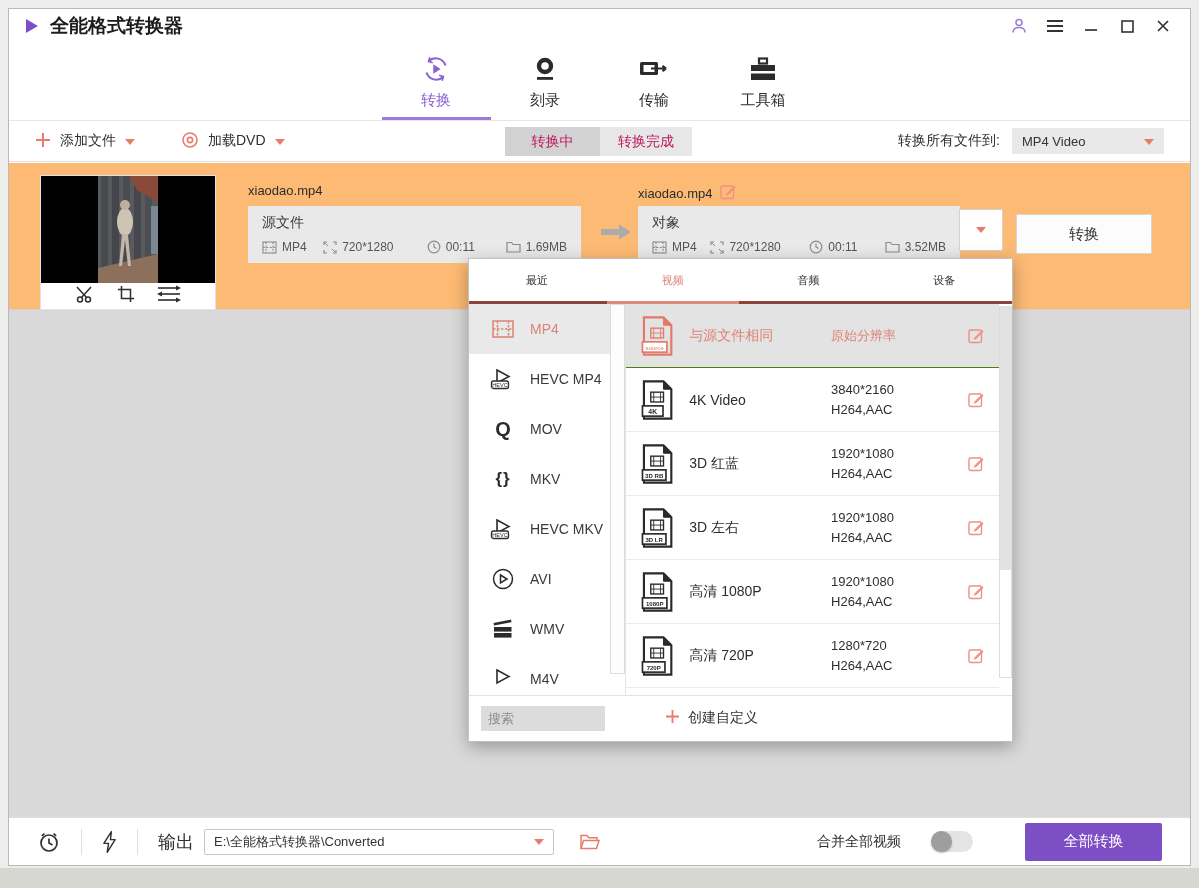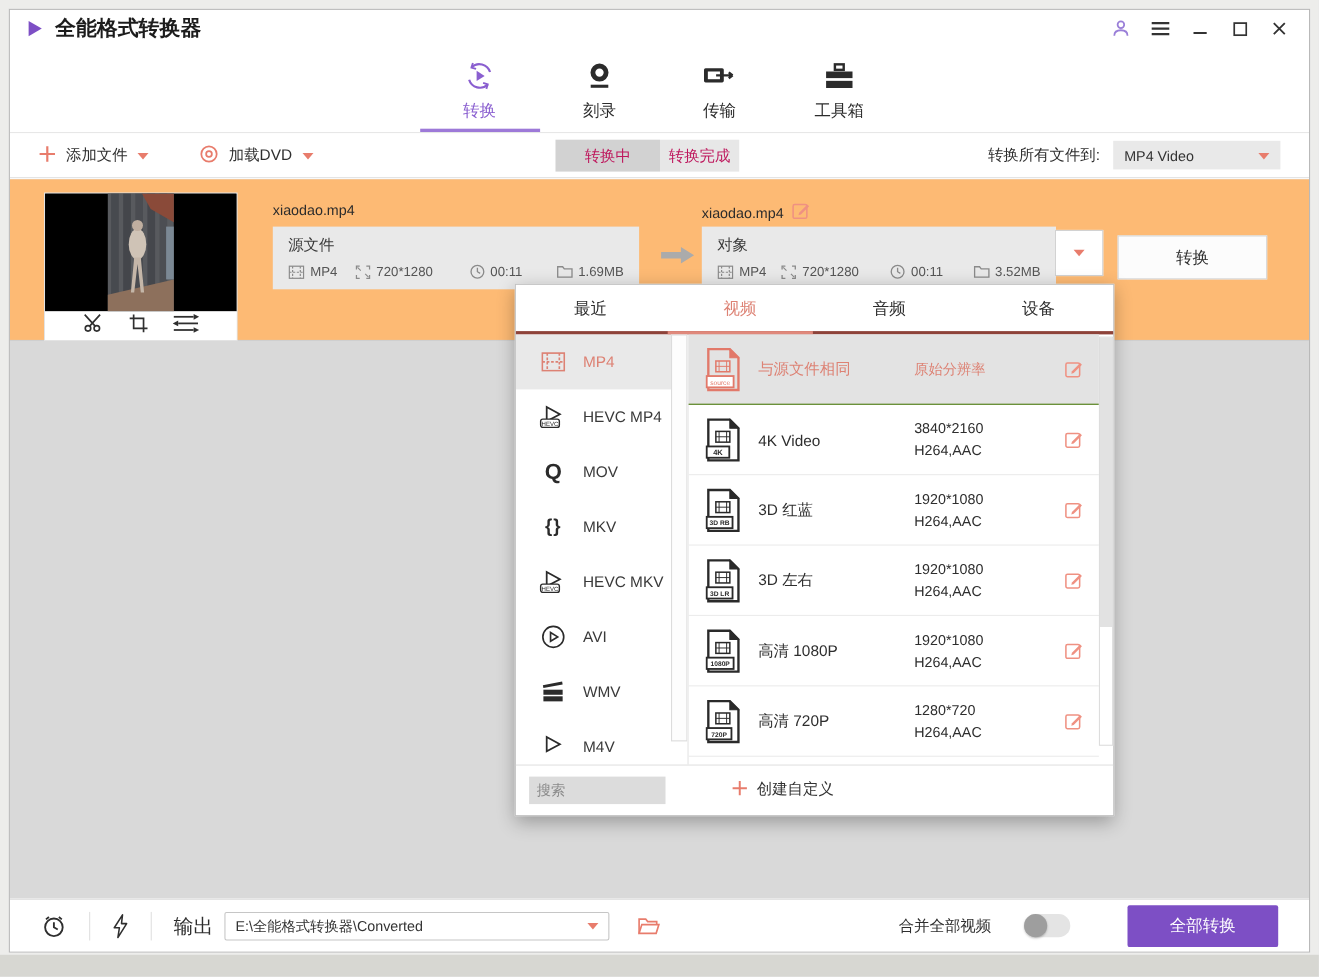--- a/index.html
+++ b/index.html
@@ -22,21 +22,21 @@
   .nav-tab.active { color:#8a5fd0; }
   .nav-tab.active::after { content:""; position:absolute; left:0; right:0; bottom:0; height:3px; background:#9d79d8; }
 
   
   .toolbar { height:41px; border-bottom:1px solid #e2e2e2; display:flex; align-items:center; padding:0 26px; position:relative; font-size:14px; }
   .tool-group { display:flex; align-items:center; gap:9px; margin-right:46px; }
   .caret { width:0; height:0; border:5px solid transparent; border-top:6px solid #e87c6c; margin-top:6px; }
   .seg-wrap { position:absolute; left:496px; top:6px; display:flex; }
   .seg { height:29px; display:flex; align-items:center; justify-content:center; font-size:14px; color:#be185d; }
   .seg.converting { width:95px; background:#d2d2d2; }
-  .seg.finished { width:72px; background:#e7e7e7; }
+  .seg.finished { width:92px; background:#e7e7e7; }
   .tool-right { margin-left:auto; display:flex; align-items:center; gap:12px; }
   .format-select { width:152px; height:26px; background:#e9e9e9; display:flex; align-items:center; padding:0 10px; font-size:13px; color:#333; }
   .format-select .caret { margin-left:auto; }
 
   
   .main { position:absolute; top:154px; bottom:48px; left:0; right:0; background:#d9d9d9; }
   .file-strip { position:relative; height:147px; background:#fdba74; border-bottom:1px solid #cfcfcf; }
   .thumb-card { position:absolute; left:32px; top:13px; width:174px; background:#fff; box-shadow:0 0 0 1px #e3e3e3; }
   .thumb-img { width:174px; height:107px; background:#000; display:block; }
   .thumb-tools { height:26px; display:flex; align-items:center; justify-content:center; gap:22px; background:#fff; }
@@ -45,21 +45,21 @@
   .info-title { font-size:14px; color:#3a3a3a; }
   .info-items { display:flex; align-items:center; margin-top:8px; font-size:12px; color:#555; }
   .info-item { display:flex; align-items:center; gap:5px; }
   .big-arrow { position:absolute; left:590px; top:58px; }
   .caret-btn { position:absolute; left:950px; top:46px; width:44px; height:42px; background:#fff; border:1px solid #d2d2d2; display:flex; align-items:center; justify-content:center; }
   .convert-btn { position:absolute; left:1007px; top:51px; width:136px; height:40px; background:#fcfcfc; border:1px solid #d6d6d6; font-size:15px; color:#2f2f2f; display:flex; align-items:center; justify-content:center; }
 
   
   .panel { position:absolute; left:459px; top:249px; width:545px; height:484px; background:#fff; border:1px solid #c2c2c2; box-shadow:0 5px 16px rgba(0,0,0,.3); z-index:5; }
   .panel-tabs { height:45px; border-bottom:3px solid #8e433a; display:flex; }
-  .ptab { flex:1; display:flex; align-items:center; justify-content:center; font-size:15px; color:#2e2e2e; position:relative; }
+  .ptab { flex:1; display:flex; align-items:center; justify-content:center; font-size:11px; color:#2e2e2e; position:relative; }
   .ptab.active { color:#dd8274; }
   .ptab.active::after { content:""; position:absolute; left:2px; right:2px; bottom:-3px; height:3px; background:#e0897c; }
   .panel-body { display:flex; height:391px; }
   .format-col { width:157px; border-right:1px solid #e4e4e4; position:relative; overflow:hidden; }
   .fmt-item { height:50px; display:flex; align-items:center; padding-left:20px; gap:13px; font-size:14px; color:#3a3a3a; }
   .fmt-item .fmt-ic { width:28px; display:flex; justify-content:center; color:#2b2b2b; }
   .fmt-item.active { background:#e9e9e9; color:#dd8274; }
   .fmt-item.active .fmt-ic { color:#dd8274; }
   .q-glyph { font-size:20px; font-weight:bold; color:inherit; }
   .mkv-glyph { font-size:17px; font-weight:bold; color:inherit; letter-spacing:1px; }

